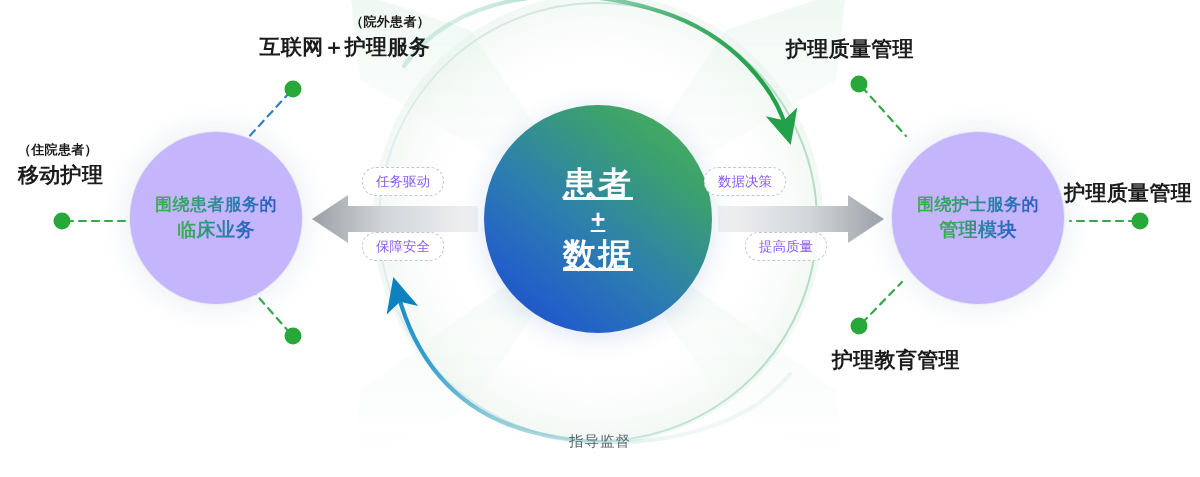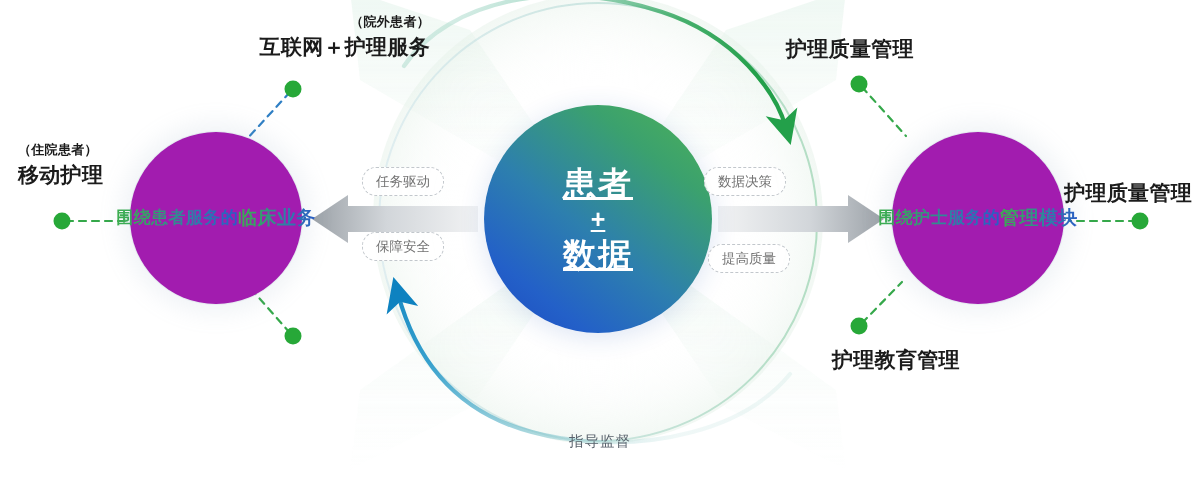--- a/index.html
+++ b/index.html
@@ -24,24 +24,25 @@
     height: 477px;
     pointer-events: none;
   }
 
   
   .side-circle {
     position: absolute;
     width: 172px;
     height: 172px;
     border-radius: 50%;
-    background: #a21caf;
+    background: #c4b5fd;
     box-shadow: 0 0 22px 10px rgba(150,170,190,0.13),
                 0 0 0 1px rgba(225,232,238,0.55);
     display: flex;
+    flex-direction: column;
     align-items: center;
     justify-content: center;
     z-index: 4;
   }
   #circle-left  { left: 130px; top: 132px; }
   #circle-right { left: 892px; top: 132px; }
 
   .side-line {
     font-size: 17px;
     font-weight: bold;
@@ -83,30 +84,30 @@
   .cc-plus { font-size: 25px; margin: 7px 0 6px 0; font-weight: bold; }
 
   
   .pill {
     position: absolute;
     height: 27px;
     padding: 0 13px;
     border: 1px dashed #c2c7cc;
     border-radius: 14px;
     background: rgba(255,255,255,0.92);
-    color: #737373;
+    color: #8b5cf6;
     font-size: 13.5px;
     line-height: 27px;
     white-space: nowrap;
     z-index: 6;
   }
   #pill-task    { left: 362px; top: 167px; }
   #pill-safety  { left: 362px; top: 232px; }
   #pill-data    { left: 704px; top: 167px; }
-  #pill-quality { left: 708px; top: 232px; margin-top: 12px; }
+  #pill-quality { left: 745px; top: 232px; }
 
   
   .olabel {
     position: absolute;
     color: #1b1b1b;
     z-index: 7;
     white-space: nowrap;
   }
   .olabel .sub {
     font-size: 13px;

